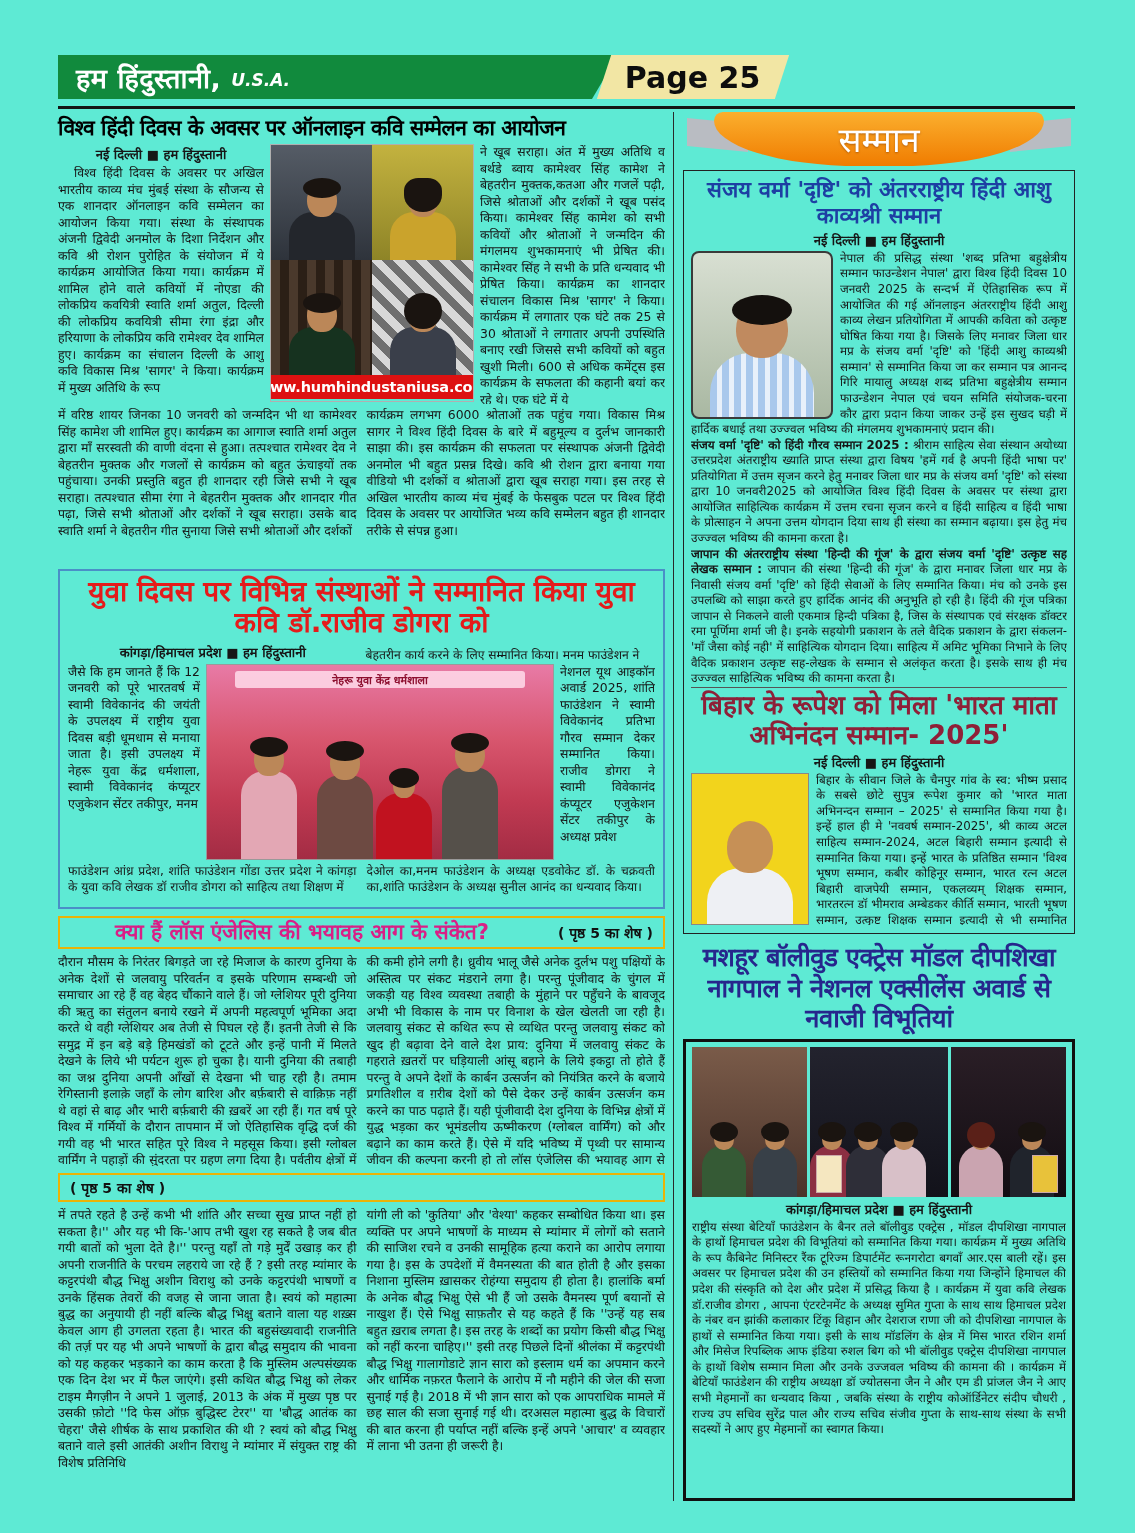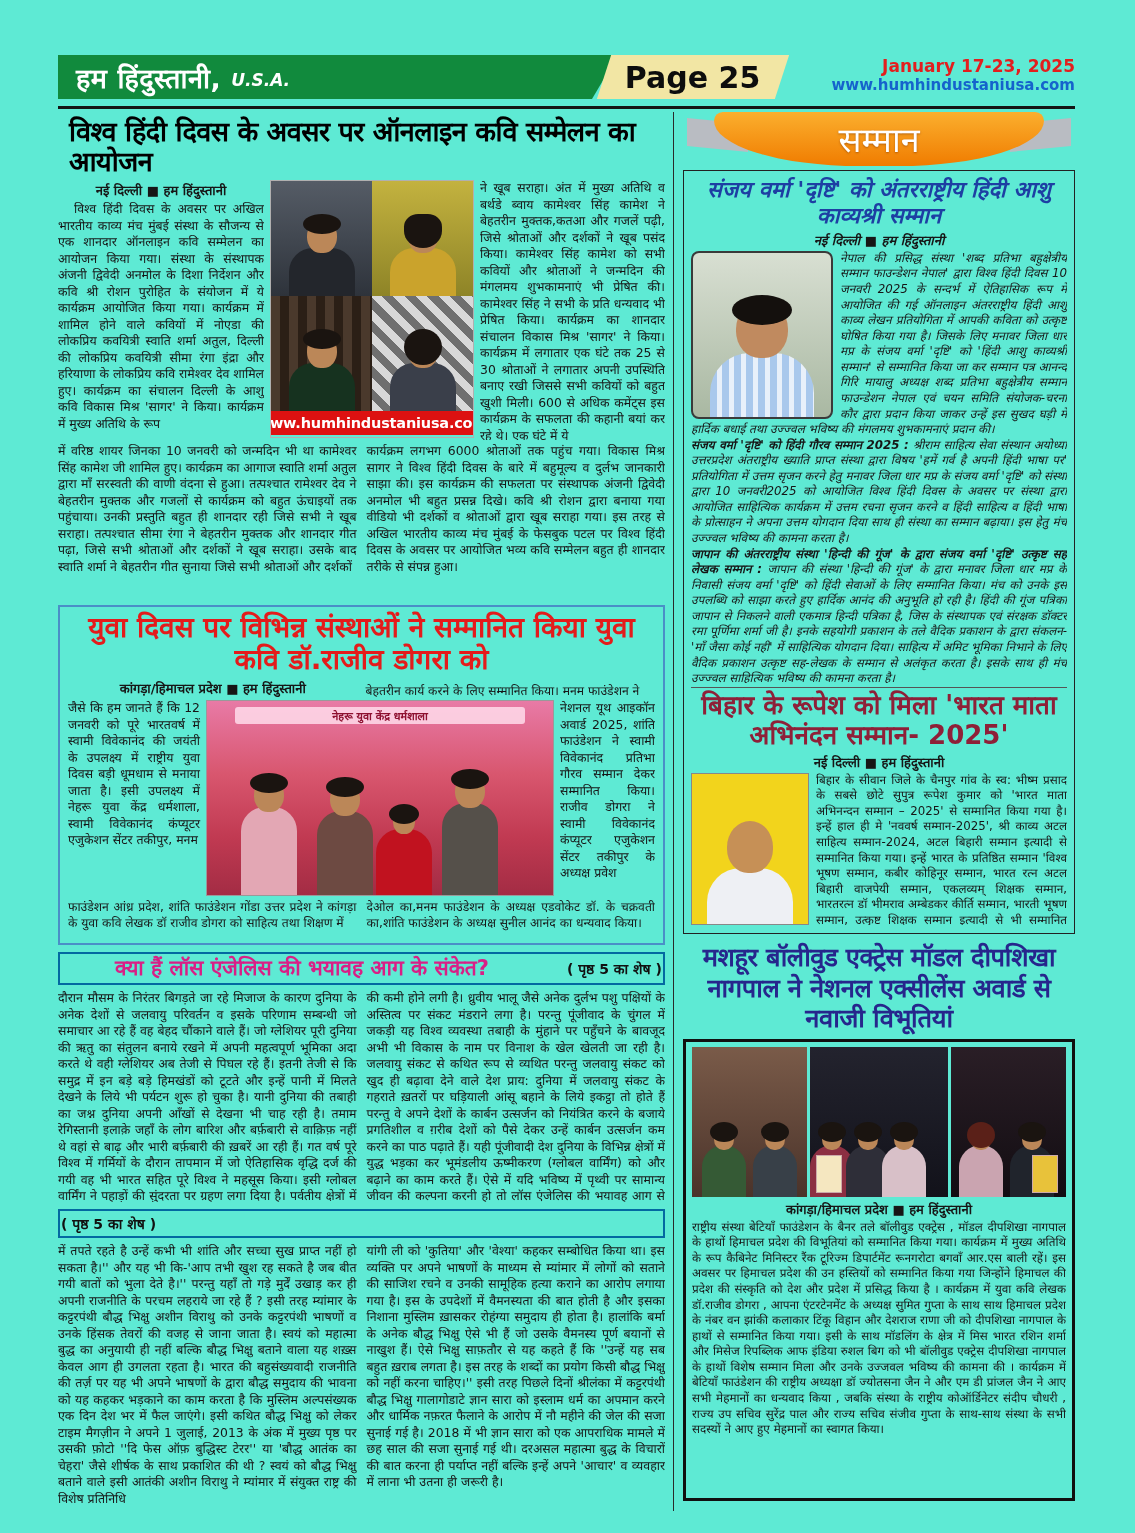--- a/index.html
+++ b/index.html
@@ -23,21 +23,21 @@
   
   .content{display:flex;gap:9px;margin-top:3px;}
   .col-left{width:616px;flex:none;border-right:1.5px solid #2a2a2a;padding-right:8px;}
   .col-right{flex:1;min-width:0;}
   
   .body{font-size:12.4px;line-height:1.33;text-align:justify;margin:0;text-indent:16px;}
   .noindent{text-indent:0;}
   .byline{font-weight:bold;font-size:13px;text-align:center;margin:1px 0 2px;}
   .cont-note{font-weight:bold;font-size:14px;white-space:nowrap;color:#111;}
   
-  .hl-black{font-size:27px;font-weight:bold;color:#000;margin:5px 11px 4px;line-height:1.1;letter-spacing:-.5px;}
+  .hl-black{font-size:21px;font-weight:bold;color:#000;margin:5px 0 4px;line-height:1.1;letter-spacing:-.5px;}
   .a1-grid{display:grid;grid-template-columns:206px 204px 1fr;gap:6px;height:260px;overflow:hidden;}
   .a1-grid .cell{overflow:hidden;}
   .two-col{display:grid;grid-template-columns:1fr 1fr;gap:10px;overflow:hidden;}
   .a1-bottom{height:156px;margin-top:3px;}
   
   .photo-grid{margin:0;width:204px;height:258px;border:1.5px solid #b0b0b0;position:relative;
               display:grid;grid-template-columns:1fr 1fr;grid-template-rows:115px 115px 24px;overflow:hidden;}
   .vc{position:relative;overflow:hidden;}
   .vc1{background:linear-gradient(180deg,#555c66,#2e333b);}
   .vc2{background:linear-gradient(180deg,#c3b23f,#8e8427);}
@@ -65,38 +65,38 @@
   .award-banner{position:absolute;top:6px;left:8%;right:8%;background:rgba(255,220,235,.85);color:#8e1030;
                 font-weight:bold;font-size:11px;text-align:center;border-radius:3px;padding:1px 0;}
   .photo-award .person{width:56px;}
   .pA1{left:18%;}.pA1 .torso{background:#e3a7b4;height:88px;}
   .pA2{left:40%;}.pA2 .torso{background:#6d4a42;height:84px;}
   .pA3{left:57%;}.pA3 .head{width:22px;height:25px;}.pA3 .torso{background:#c1121f;height:66px;}
   .pA4{left:76%;}.pA4 .torso{background:#55504a;height:92px;}
   .a2-bottom{margin-top:3px;height:36px;}
   .a2-bottom .body{font-size:12.2px;}
   
-  .boxed-head{border:2px solid #0369a1;display:flex;align-items:center;gap:24px;padding:3px 1px;margin-top:7px;}
+  .boxed-head{border:2px solid #eab308;display:flex;align-items:center;gap:24px;padding:3px 10px;margin-top:7px;}
   .hl-pink{color:#d91f86;font-weight:bold;font-size:21px;flex:1;text-align:center;margin:0;line-height:1.1;}
   .la-body{height:212px;margin-top:5px;}
   .bd-body{height:268px;margin-top:5px;}
   
   .ribbon{position:relative;height:54px;margin:0 4px 4px;z-index:2;}
   .ribbon:before,.ribbon:after{content:"";position:absolute;top:6px;width:16%;height:34px;background:#b9bcc2;}
   .ribbon:before{left:0;clip-path:polygon(0 0,100% 18%,100% 100%,0 82%);}
   .ribbon:after{right:0;clip-path:polygon(0 18%,100% 0,100% 82%,0 100%);}
   .ribbon-body{position:absolute;left:7%;right:7%;top:0;bottom:0;z-index:1;
                background:linear-gradient(180deg,#fbaf2e,#f07c00);
                border-radius:10px 10px 50% 50%/10px 10px 95% 95%;
                display:flex;align-items:center;justify-content:center;}
   .ribbon-body span{color:#fff;font-weight:normal;font-size:34px;text-shadow:0 1px 2px rgba(120,50,0,.5);}
   .right-box{border:1.5px solid #222;padding:4px 7px;height:764px;overflow:hidden;}
   .hl-blue{color:#1d3fa3;font-weight:bold;font-size:22px;text-align:center;line-height:1.18;margin:2px 0 2px;}
   .right-box .body,.thick-box .body{font-size:11.8px;line-height:1.32;}
-  .sanjay-sec{height:508px;overflow:hidden;font-style:italic;}
+  .sanjay-sec{height:508px;overflow:hidden;}
   .photo-sanjay{margin:0 7px 3px 0;float:left;width:142px;height:168px;border:2px solid #3a3a3a;border-radius:8px;
                 background:linear-gradient(180deg,#d8dfd2,#a9b8a2);position:relative;overflow:hidden;}
   .photo-sanjay .person{width:104px;}
   .photo-sanjay .head{width:52px;height:58px;background:#c08a5f;}
   .photo-sanjay .hair{height:30px;background:#14100d;}
   .photo-sanjay .torso{height:64px;border-radius:40px 40px 0 0;
         background:repeating-linear-gradient(90deg,#a9c8ec 0 7px,#e8f0fa 7px 12px);}
   .lead-bold{font-weight:bold;}
   .rupesh-sec{height:238px;overflow:hidden;border-top:1px solid #555;margin-top:4px;padding-top:2px;}
   .hl-maroon{color:#8e2038;font-weight:bold;font-size:26px;text-align:center;line-height:1.15;margin:1px 0 2px;}
@@ -135,24 +135,20 @@
 <div class="page">
 
   <header class="mast-row">
     <div class="mast-green">
       <span class="mast-title">हम हिंदुस्तानी,</span>
       <span class="mast-usa">U.S.A.</span>
     </div>
     <div class="mast-page">
       <span>Page 25</span>
     </div>
-    <div class="mast-right">
-      <div class="mast-date">January 17-23, 2025</div>
-      <div class="mast-url">www.humhindustaniusa.com</div>
-    </div>
   </header>
   <div class="head-rule"></div>
 
   <main class="content">
 
     <section class="col-left">
 
       <article>
         <h1 class="hl-black">विश्व हिंदी दिवस के अवसर पर ऑनलाइन कवि सम्मेलन का आयोजन</h1>
         <div class="a1-grid">

